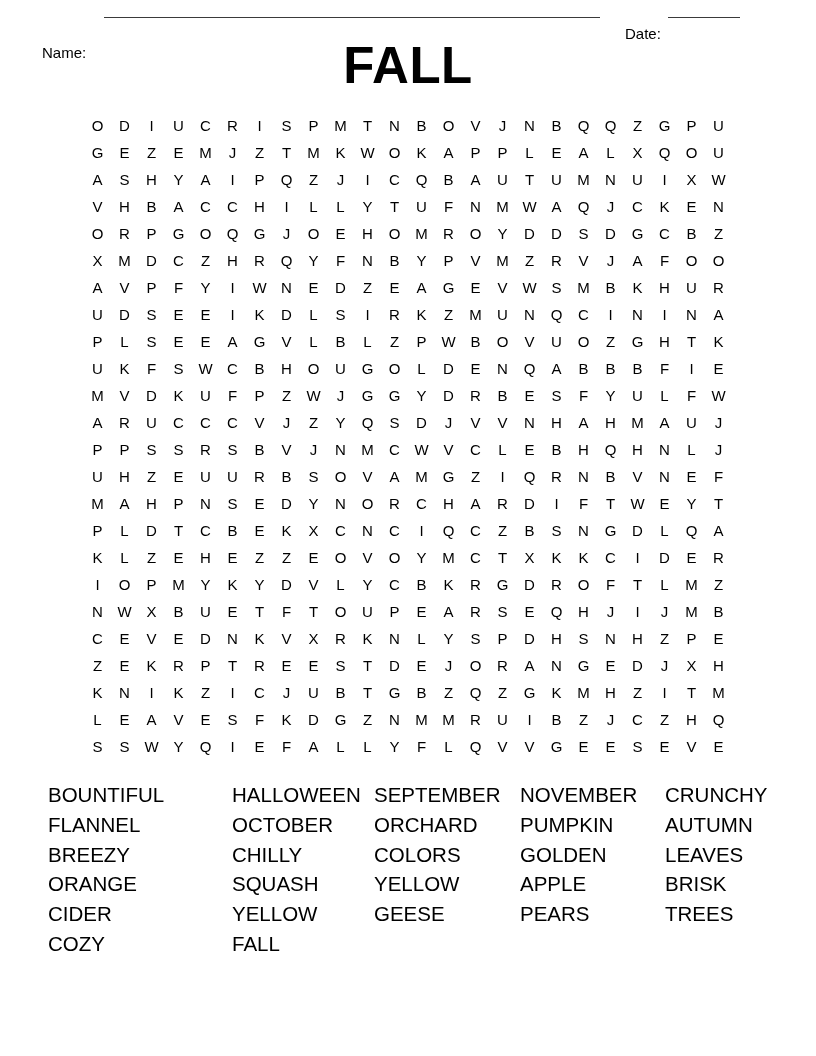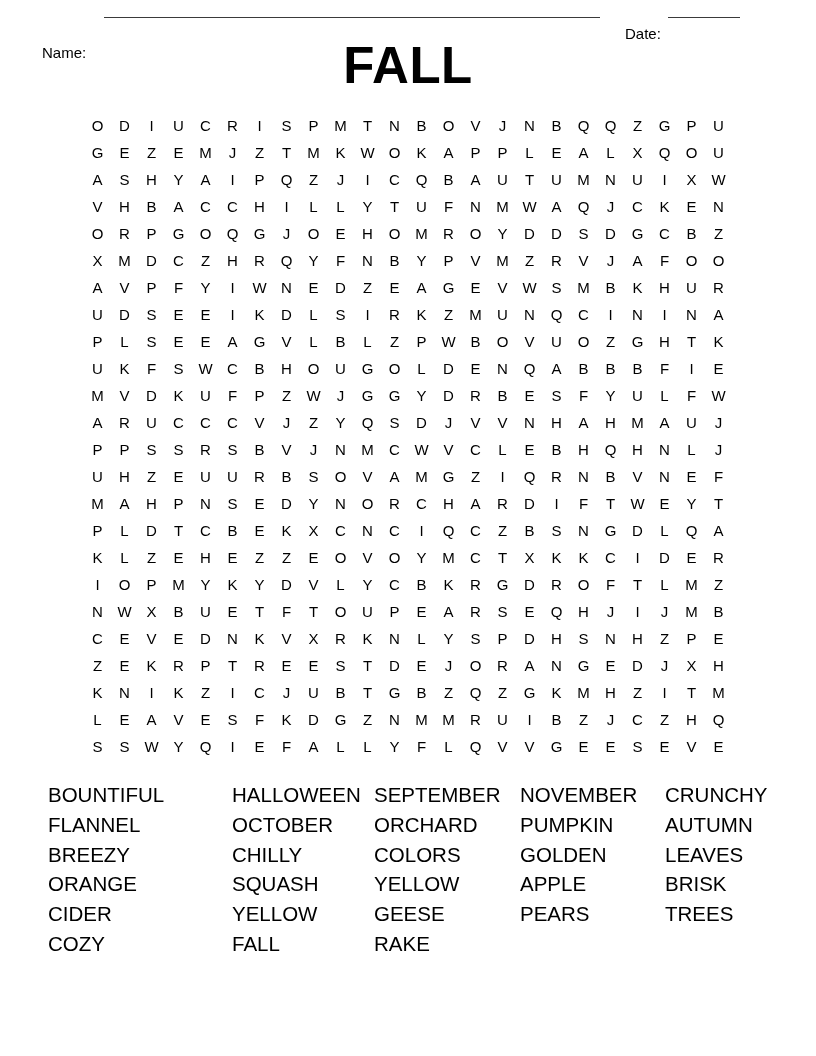--- a/index.html
+++ b/index.html
@@ -720,21 +720,20 @@
       <div class="word">SQUASH</div>
       <div class="word">YELLOW</div>
       <div class="word">FALL</div>
     </div>
     <div class="word-col">
       <div class="word">SEPTEMBER</div>
       <div class="word">ORCHARD</div>
       <div class="word">COLORS</div>
       <div class="word">YELLOW</div>
       <div class="word">GEESE</div>
-      <div class="word">RAKE</div>
     </div>
     <div class="word-col">
       <div class="word">NOVEMBER</div>
       <div class="word">PUMPKIN</div>
       <div class="word">GOLDEN</div>
       <div class="word">APPLE</div>
       <div class="word">PEARS</div>
     </div>
     <div class="word-col">
       <div class="word">CRUNCHY</div>

